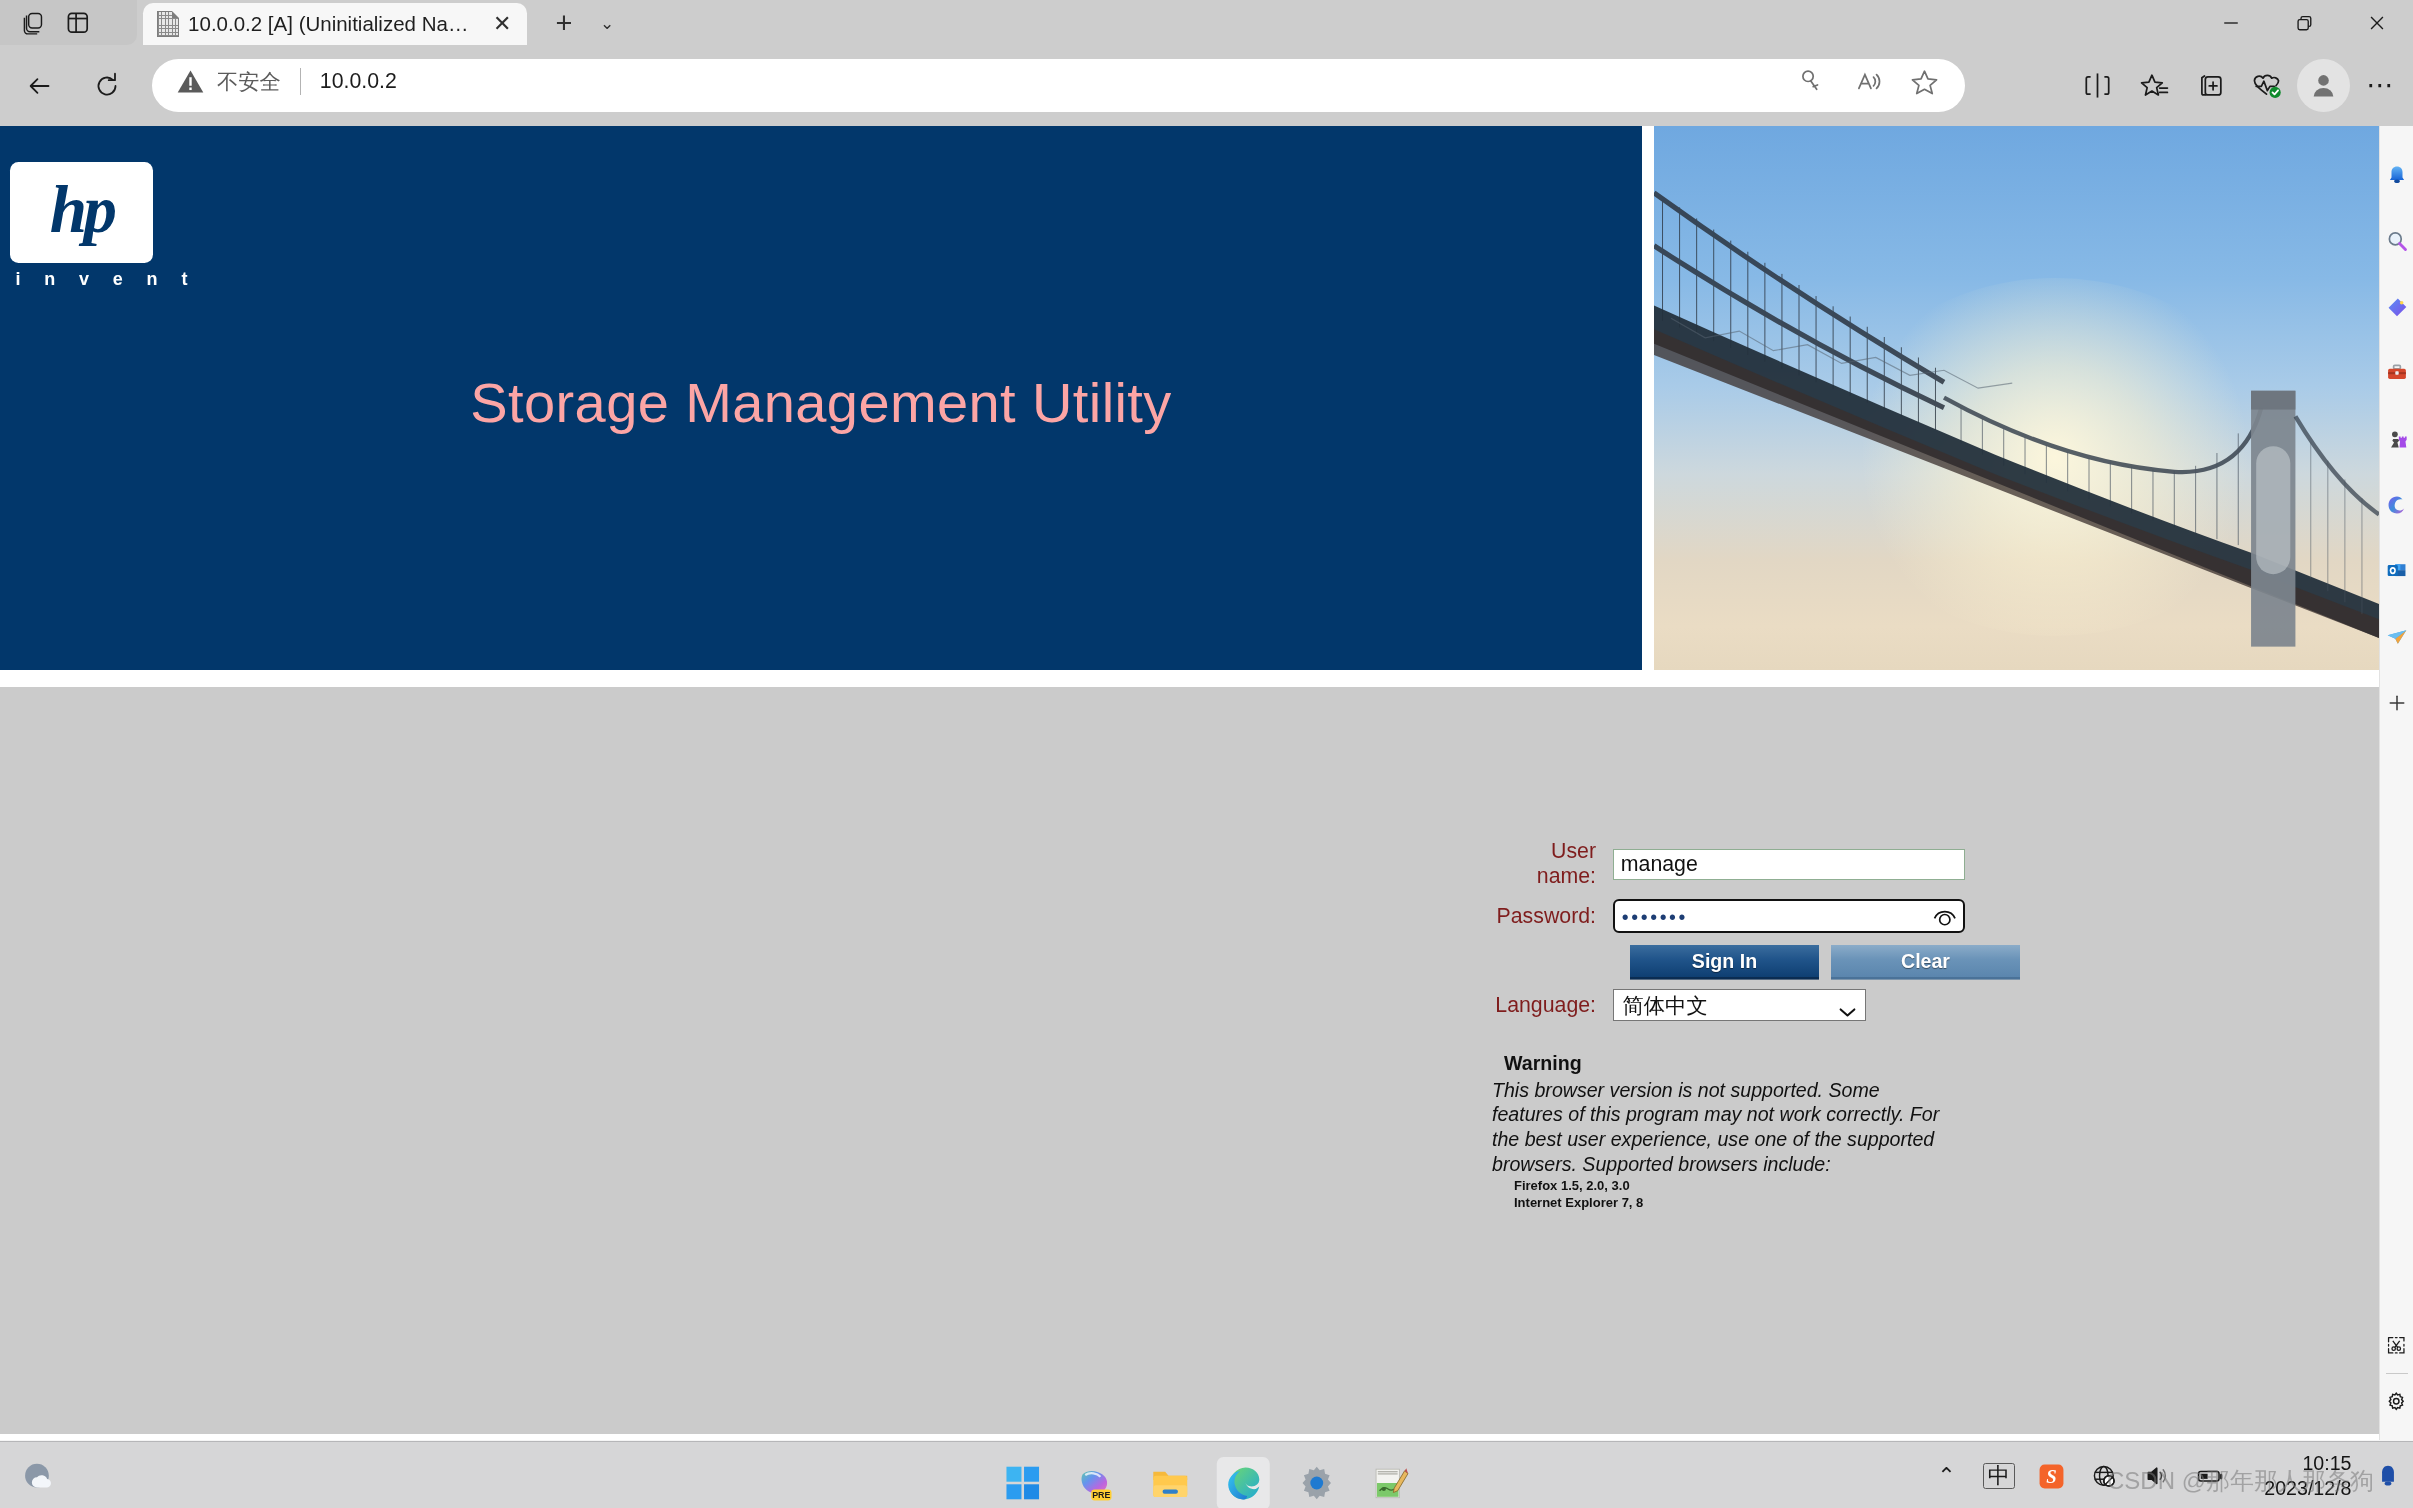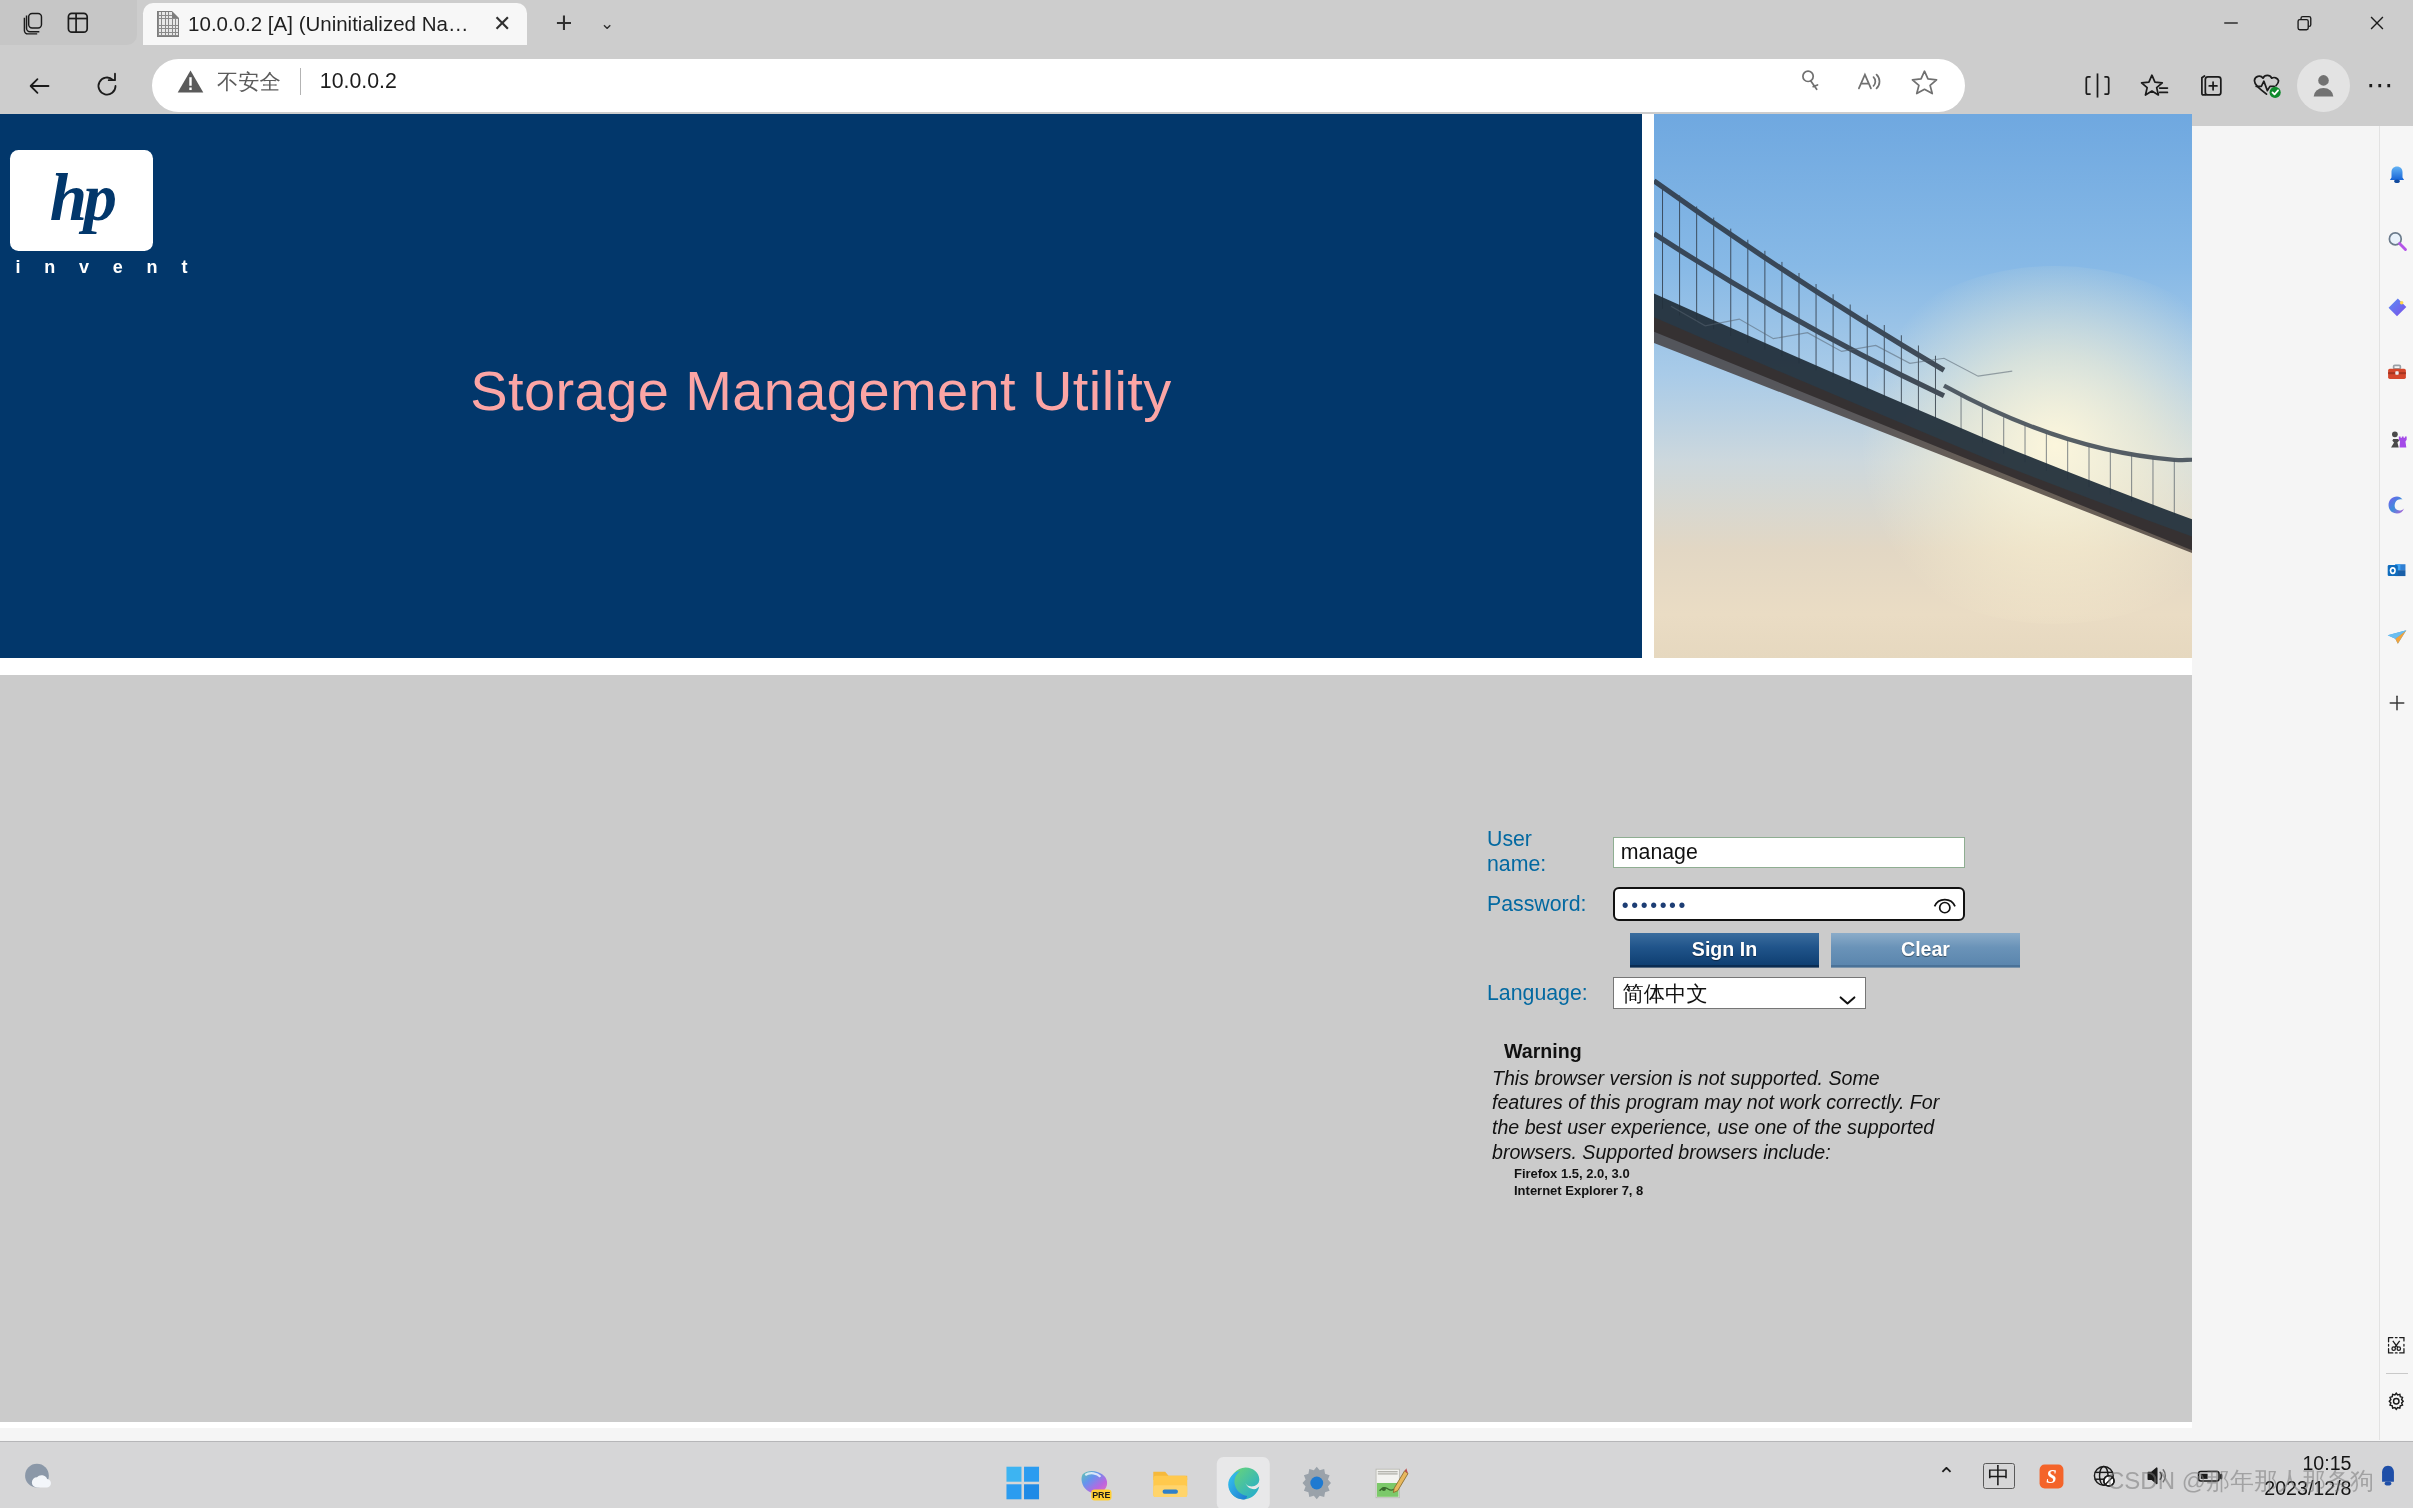--- a/index.html
+++ b/index.html
@@ -119,22 +119,22 @@
     position: relative;
   }
   .profile-ico {
     width: 53px; height: 53px; border-radius: 50%;
     background: #e3e3e3; display: flex;
     align-items: center; justify-content: center;
   }
 
   
   .viewport {
-    position: absolute; left: 0; top: 114px;
-    width: 2192px; height: 1314px;
+    position: absolute; left: 0; top: 126px;
+    width: 2379px; height: 1314px;
     background: #ffffff; overflow: hidden;
   }
   .banner {
     position: absolute; left: 0; top: 0; width: 2379px; height: 544px;
     display: flex;
   }
   .banner-blue {
     width: 1642px; height: 544px;
     background: #02376b;
     position: relative;
@@ -186,22 +186,22 @@
   }
 
   
   .login-form {
     position: absolute; left: 1487px; top: 713px;
   }
   .form-row {
     display: flex; align-items: center; margin-bottom: 10.2px;
   }
   .form-label {
-    width: 126px; text-align: left; padding-right: 17px;
-    font-size: 21.3px; color: #0369a1;
+    width: 126px; text-align: right; padding-right: 17px;
+    font-size: 21.3px; color: #7f1d1d;
   }
   .text-input {
     width: 352px; height: 31px;
     border: 0.9px solid #8fae92;
     background: #ffffff;
     font-family: "Liberation Sans", sans-serif;
     font-size: 21.3px; color: #111111;
     padding: 0 6.8px;
     outline: none;
   }

